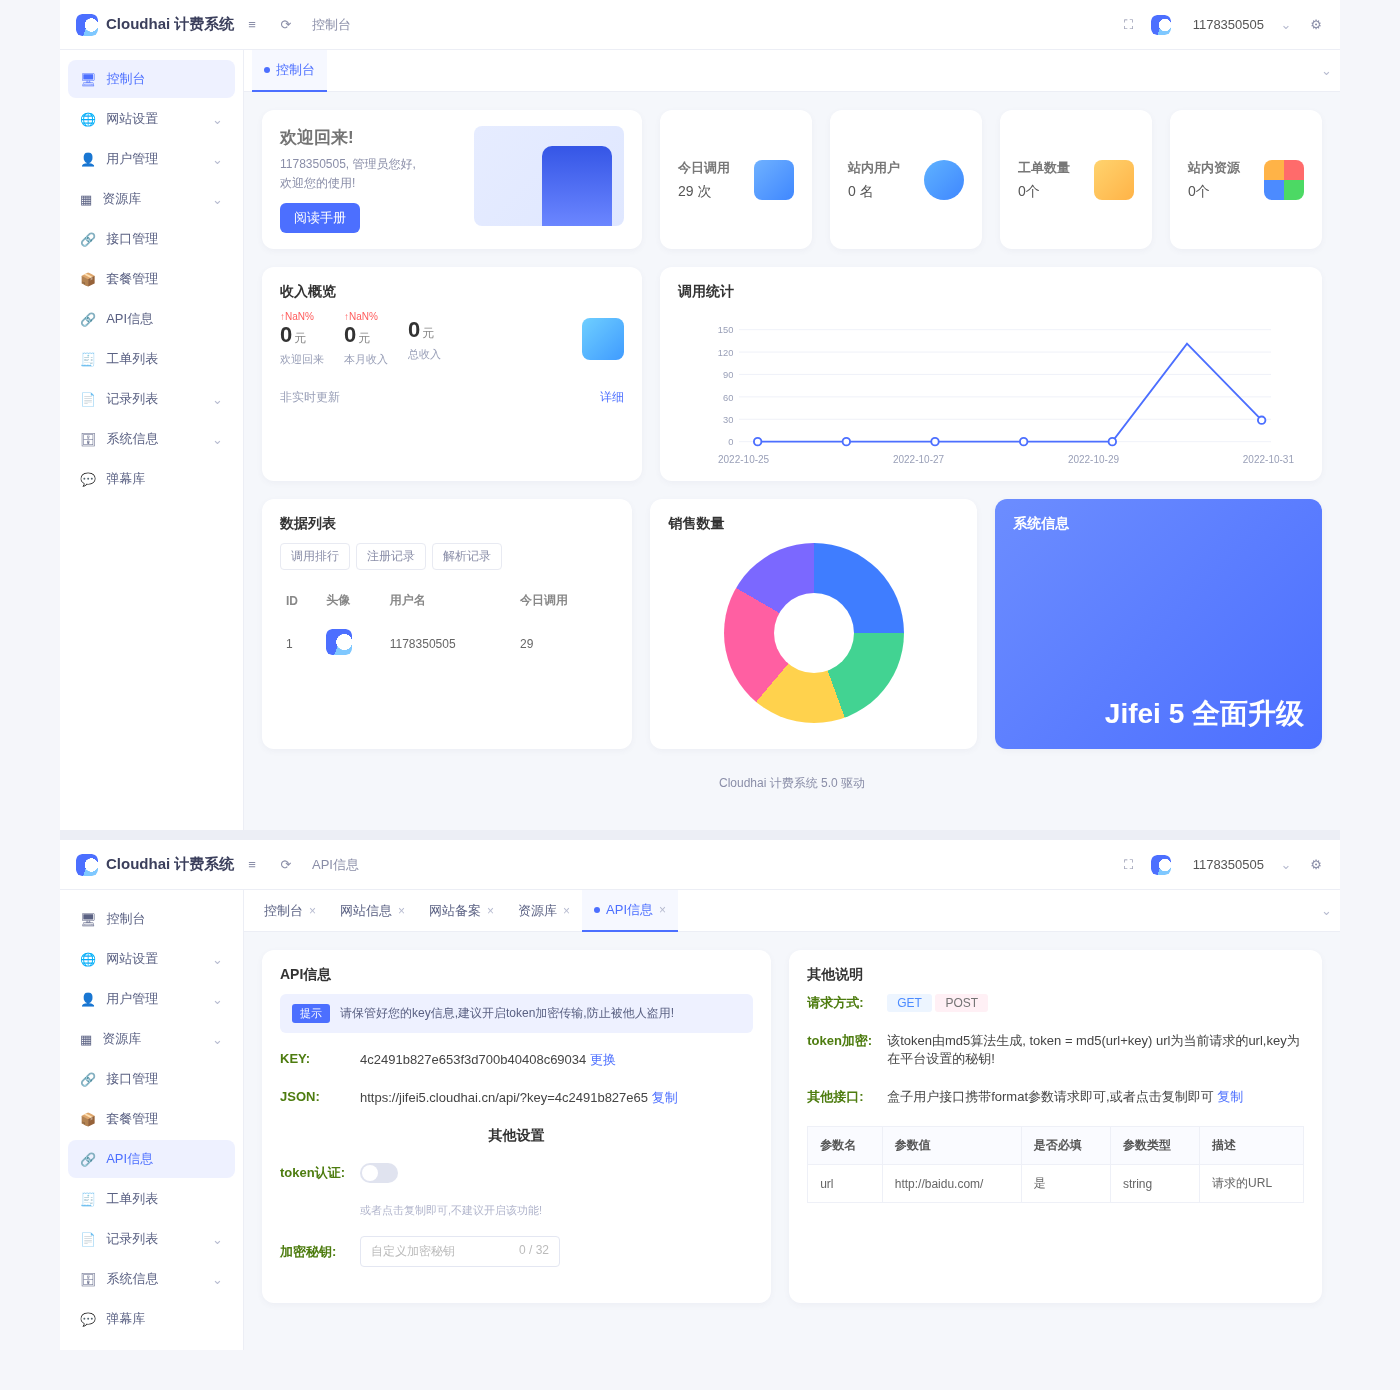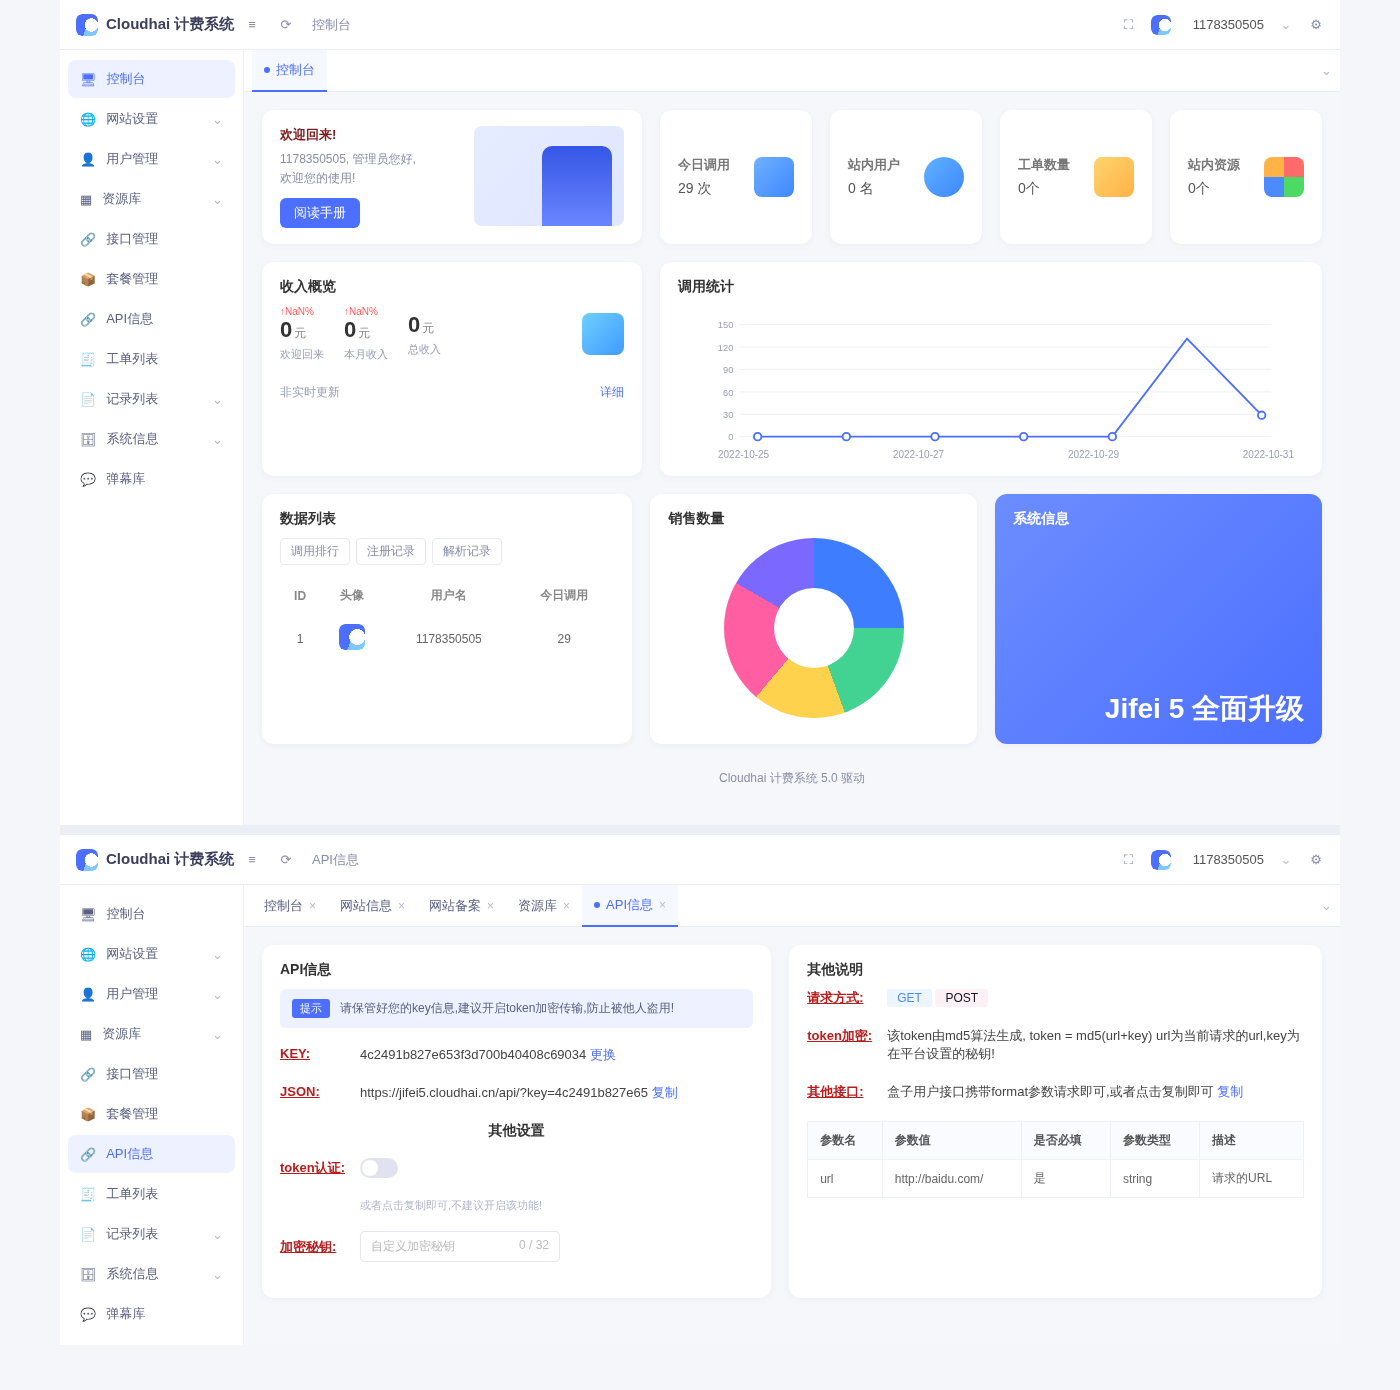--- a/index.html
+++ b/index.html
@@ -23,21 +23,21 @@
 .main { flex: 1; padding: 0 0 20px 0; background: #f5f7fb; }
 .tabstrip { display: flex; align-items: center; height: 42px; background: #fff; border-bottom: 1px solid #eceef5; padding: 0 8px; }
 .tab { display: flex; align-items: center; gap: 6px; padding: 0 12px; height: 42px; color: #5a6183; cursor: pointer; }
 .tab.active { color: #4c6fff; border-bottom: 2px solid #4c6fff; background: #f6f8ff; }
 .tab .dot { width: 6px; height: 6px; border-radius: 50%; background: #4c6fff; }
 .tab .x { color: #b7bbd0; font-size: 12px; }
 .content { padding: 18px; display: flex; flex-direction: column; gap: 18px; }
 .row { display: flex; gap: 18px; }
 .card { background: #fff; border-radius: 12px; padding: 16px 18px; box-shadow: 0 2px 6px rgba(70,80,120,.05); flex: 1; }
 .welcome { flex: 0 0 380px; display: flex; gap: 14px; }
-.welcome h3 { font-size: 13px; margin-bottom: 6px; color: #7f1d1d; }
+.welcome h3 { font-size: 17px; margin-bottom: 6px; color: #737373; }
 .welcome p { font-size: 12px; color: #8a8ea8; line-height: 1.6; }
 .btn-primary { display: inline-block; background: #4c6fff; color: #fff; padding: 6px 14px; border-radius: 6px; margin-top: 10px; font-size: 13px; }
 .illus { width: 150px; height: 100px; background: linear-gradient(135deg,#e6ecff,#dfe7ff); border-radius: 8px; position: relative; overflow: hidden; }
 .illus::after { content:''; position:absolute; right:12px; bottom:0; width:70px; height:80px; background: linear-gradient(#3556e6,#6b86ff); border-radius: 10px 10px 0 0; }
 .stat { display: flex; justify-content: space-between; align-items: center; }
 .stat .t { color: #777; font-size: 13px; margin-bottom: 6px; font-weight: 600; }
 .stat .v { color: #555; font-size: 14px; }
 .stat-ico { width: 40px; height: 40px; border-radius: 8px; }
 .ico-blue { background: linear-gradient(135deg,#6fb1ff,#3f87ff); }
 .ico-user { background: linear-gradient(135deg,#5fb2ff,#3f87ff); border-radius: 50%; }
@@ -52,41 +52,41 @@
 .inc-sub { font-size: 11px; color: #9aa0b8; margin-top: 4px; }
 .inc-ico { width: 42px; height: 42px; border-radius: 8px; background: linear-gradient(135deg,#6fcfff,#3f9bff); margin-left: auto; }
 .footrow { display: flex; justify-content: space-between; margin-top: 22px; font-size: 12px; }
 .muted { color: #9aa0b8; }
 .link { color: #4c6fff; cursor: pointer; }
 .h-title { font-weight: 700; font-size: 14px; color: #333; margin-bottom: 10px; }
 svg.chart { width: 100%; height: 140px; }
 .tabs-inner { display: flex; gap: 6px; margin: 8px 0 12px; }
 .tabs-inner .ti { padding: 4px 10px; font-size: 12px; color: #8a8ea8; border: 1px solid #e8eaf2; border-radius: 4px; cursor: pointer; }
 table.dt { width: 100%; font-size: 12px; border-collapse: collapse; }
-table.dt th, table.dt td { text-align: center; padding: 10px 6px; color: #666; }
+table.dt th, table.dt td { text-align: left; padding: 10px 6px; color: #666; }
 table.dt th { color: #888; font-weight: 600; }
 .avatar-c { width: 26px; height: 26px; display: inline-block; border-radius: 6px; background: conic-gradient(from 200deg, #4c6fff 0 70%, #7fc8ff 70% 100%); -webkit-mask: radial-gradient(circle at 70% 50%, transparent 35%, #000 36%); mask: radial-gradient(circle at 70% 50%, transparent 35%, #000 36%); }
 .donut { width: 180px; height: 180px; border-radius: 50%; margin: 10px auto; background: conic-gradient(#3f7dff 0 90deg, #42d392 90deg 160deg, #ffd24d 160deg 220deg, #ff5fa2 220deg 300deg, #7b68ff 300deg 360deg); position: relative; }
 .donut::after { content:''; position:absolute; inset: 50px; background:#fff; border-radius:50%; }
 .sysinfo { background: linear-gradient(135deg,#6c8dff,#4c6fff); color: #fff; display: flex; flex-direction: column; }
 .sysinfo .big { font-size: 28px; font-weight: 700; margin-top: auto; text-align: right; }
 .driver { text-align:center; font-size:12px; color:#8a8ea8; margin-top: 8px; }
 
 .alert { background: #eef1ff; border-radius: 6px; padding: 10px 12px; display: flex; align-items: center; gap: 10px; font-size: 12px; color: #5a6183; margin-bottom: 18px; }
 .badge-tip { background: #4c6fff; color:#fff; font-size:11px; padding: 2px 8px; border-radius: 3px; }
 .kv { display:flex; font-size:13px; margin-bottom: 20px; }
-.kv .k { width: 80px; color:#b91c1c; font-weight:600;text-decoration:underline; }
+.kv .k { width: 80px; color:#4d7c0f; font-weight:600; }
 .kv .v { color:#444; word-break: break-all; flex:1; }
 .sect-title { text-align:center; font-weight:700; font-size:14px; margin: 10px 0 18px; }
 .switch { width:38px; height:20px; background:#e0e3ef; border-radius:10px; position:relative; display:inline-block; }
 .switch::after { content:''; position:absolute; left:2px; top:2px; width:16px; height:16px; background:#fff; border-radius:50%; }
 .hint { font-size:11px; color:#b1b5cc; margin-top:6px; }
 .input { border:1px solid #e4e7f2; border-radius:4px; padding:6px 10px; font-size:12px; width:200px; color:#888; display:flex; justify-content:space-between; }
 .method-get { background:#edf5ff; color:#4c8bff; padding:2px 10px; border-radius:3px; font-size:12px; }
-.method-post { background:#fff0f5; color:#0f172a; padding:2px 10px; border-radius:3px; font-size:12px; }
+.method-post { background:#fff0f5; color:#737373; padding:2px 10px; border-radius:3px; font-size:12px; }
 table.params { width:100%; border-collapse:collapse; font-size:12px; margin-top:16px; }
 table.params th, table.params td { border:1px solid #eef0f7; padding:10px 12px; text-align:left; color:#666; }
 table.params th { background:#fafbff; font-weight:600; color:#555; }
 .gap-v { height: 10px; background:#eceef5; }
 </style>
 </head>
 <body>
 
 <div class="screenshot">
 

